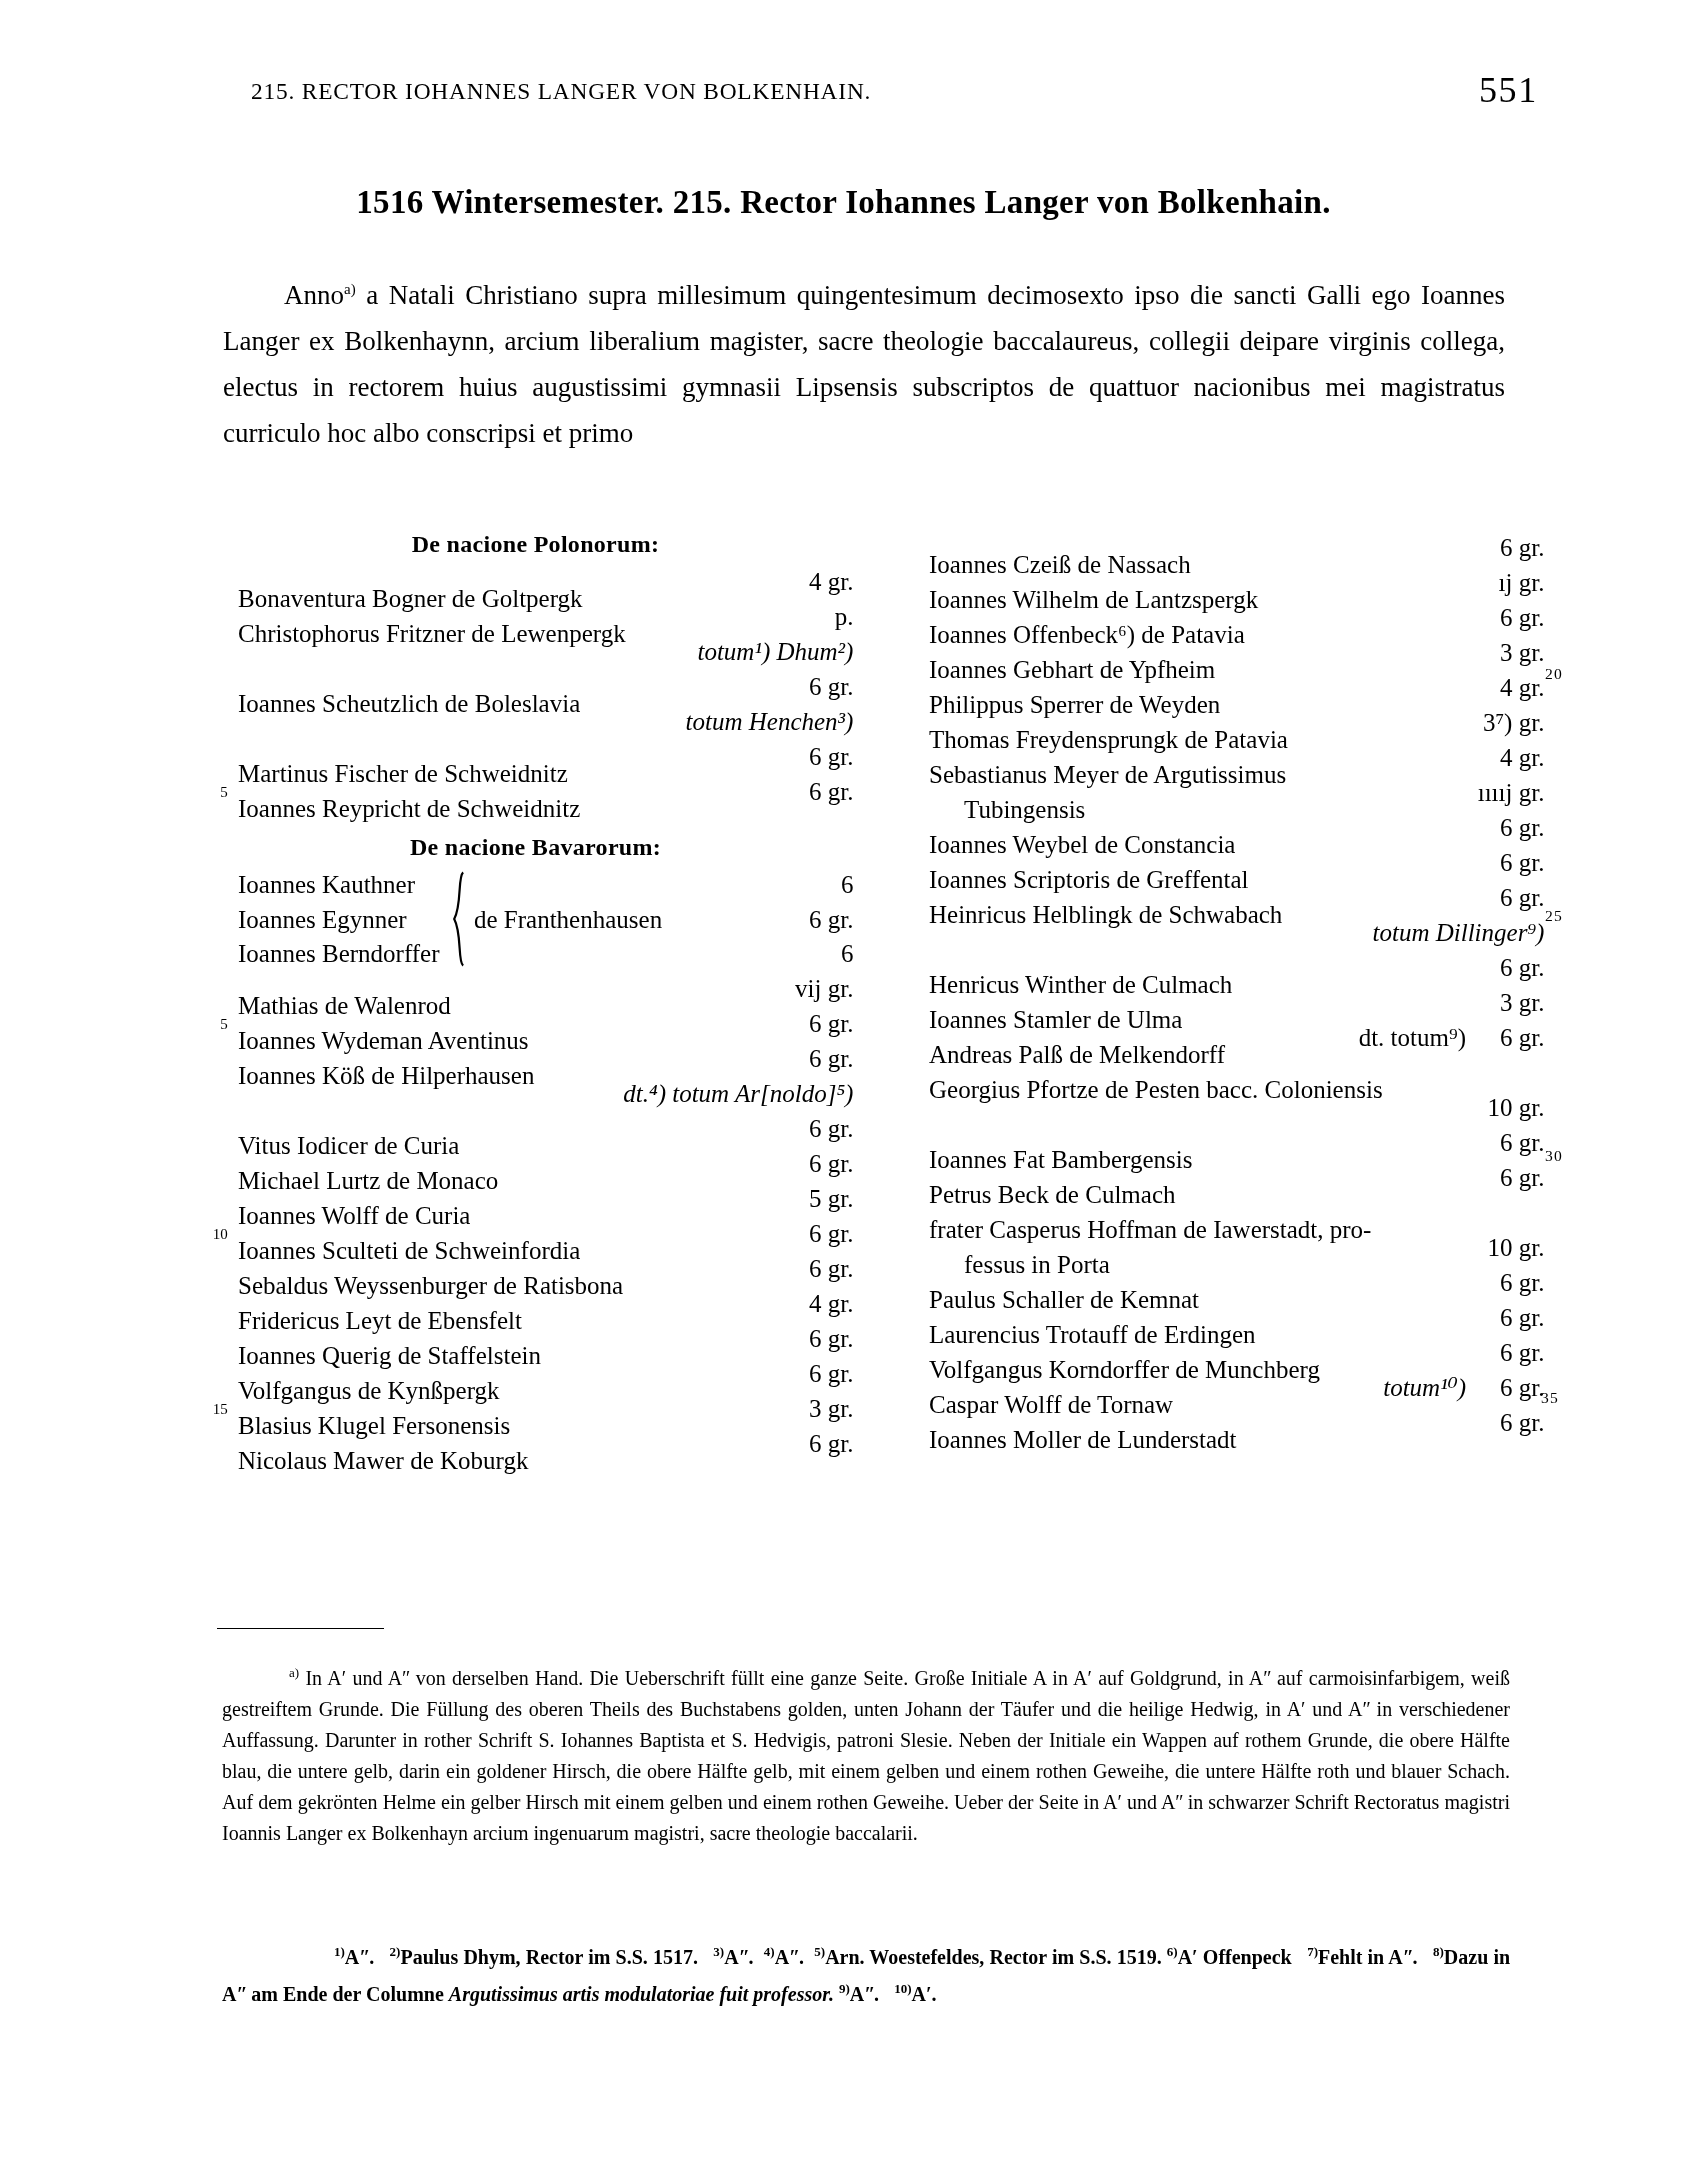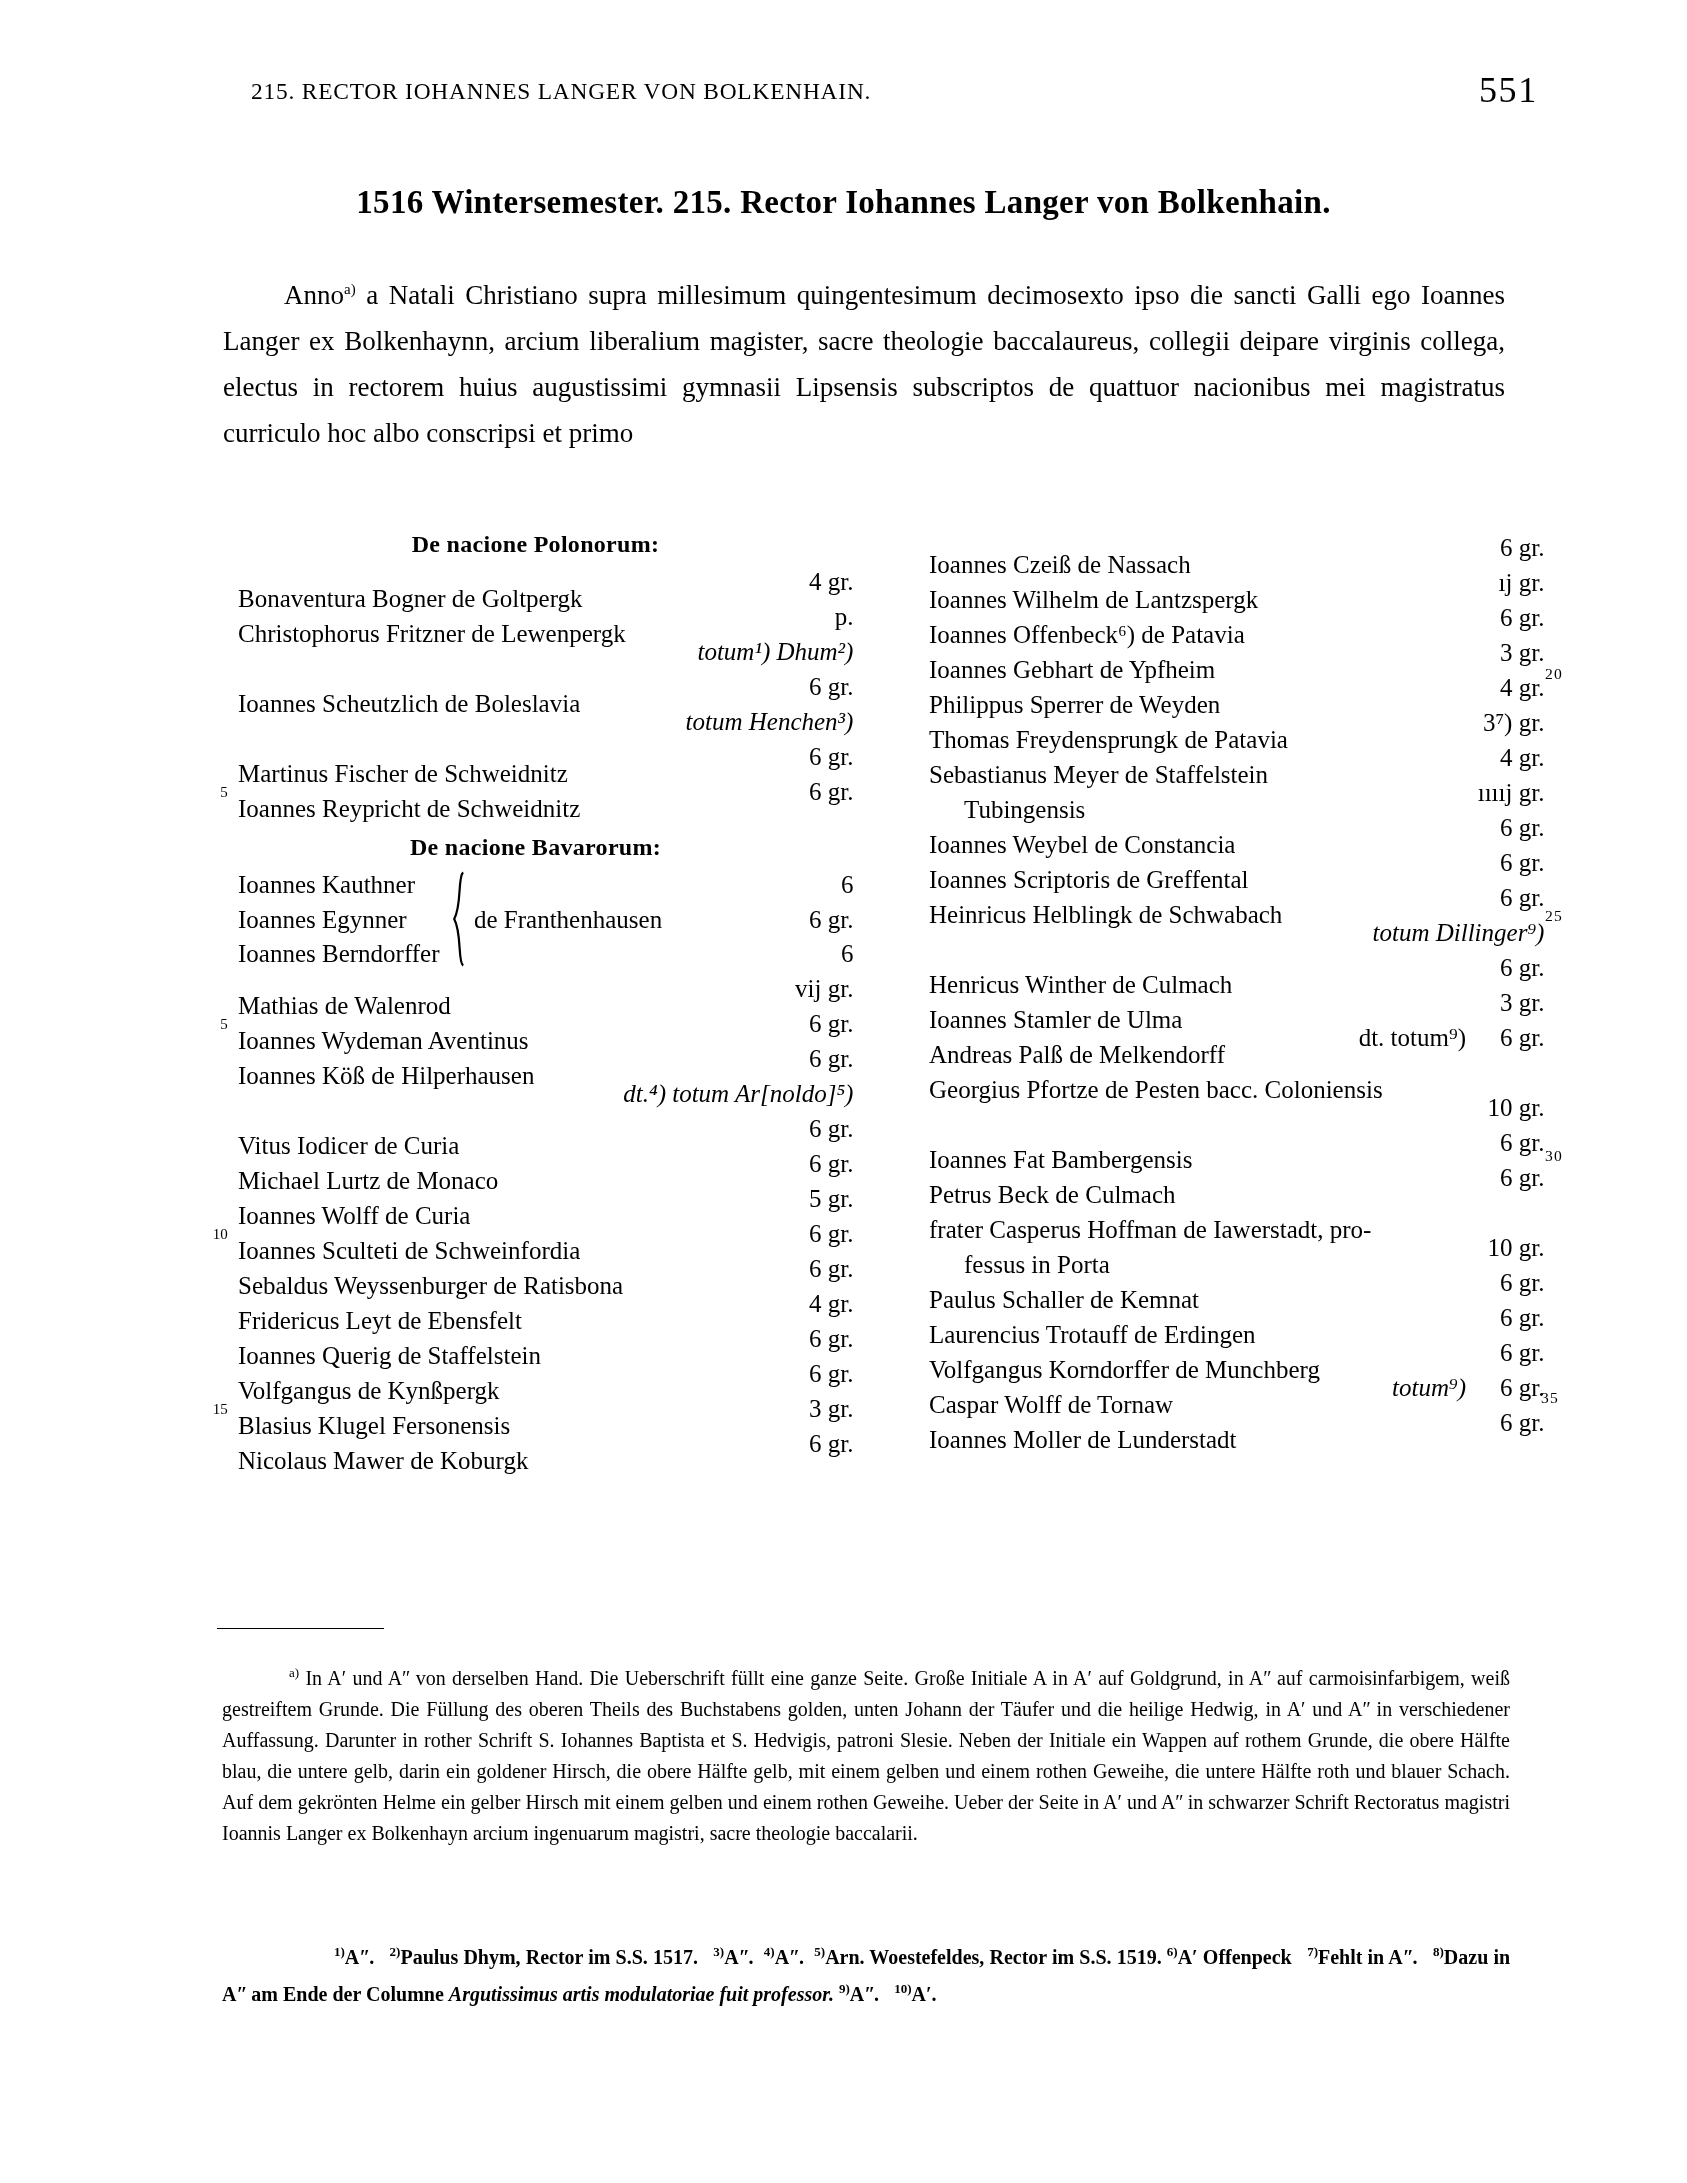--- a/index.html
+++ b/index.html
@@ -392,21 +392,21 @@
       </div>
       <div class="entry">
         <span class="nm">Philippus Sperrer de Weyden</span>
         <span class="amt">4 gr.</span>
       </div>
       <div class="entry">
         <span class="nm">Thomas Freydensprungk de Patavia</span>
         <span class="amt">3⁷) gr.</span>
       </div>
       <div class="entry">
-        <span class="nm">Sebastianus Meyer de Staffelstein</span>
+        <span class="nm">Sebastianus Meyer de Argutissimus</span>
         <span class="amt">4 gr.</span>
       </div>
       <div class="entry cont">
         <span class="nm">Tubingensis</span>
         <span class="amt">ııııj gr.</span>
       </div>
       <div class="entry">
         <span class="nm">Ioannes Weybel de Constancia</span>
         <span class="amt">6 gr.</span>
       </div>
@@ -462,21 +462,21 @@
       <div class="entry">
         <span class="nm">Laurencius Trotauff de Erdingen</span>
         <span class="amt">6 gr.</span>
       </div>
       <div class="entry">
         <span class="nm">Volfgangus Korndorffer de Munchberg</span>
         <span class="amt">6 gr.</span>
       </div>
       <div class="entry">
         <span class="nm">Caspar Wolff de Tornaw</span>
-        <span class="amt" style="right:84px; font-style:italic;">totum⁹)</span>
+        <span class="amt" style="right:84px; font-style:italic;">totum¹⁰)</span>
         <span class="amt">6 gr.</span>
       </div>
       <div class="entry">
         <span class="nm">Ioannes Moller de Lunderstadt</span>
         <span class="amt">6 gr.</span>
       </div>
     </div>
   </div>
 
   <div class="marginno" style="left:1545px; top:665px;">20</div>

